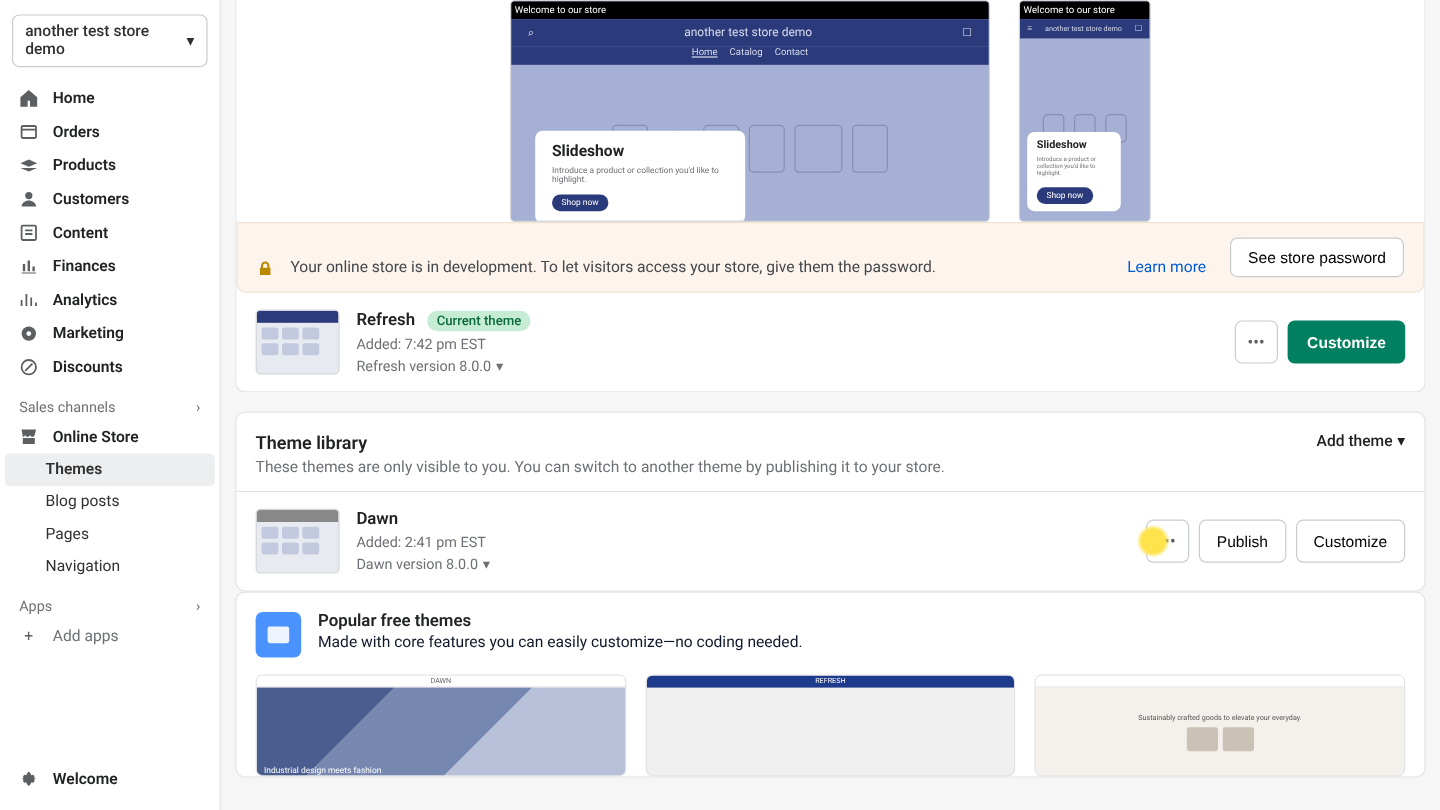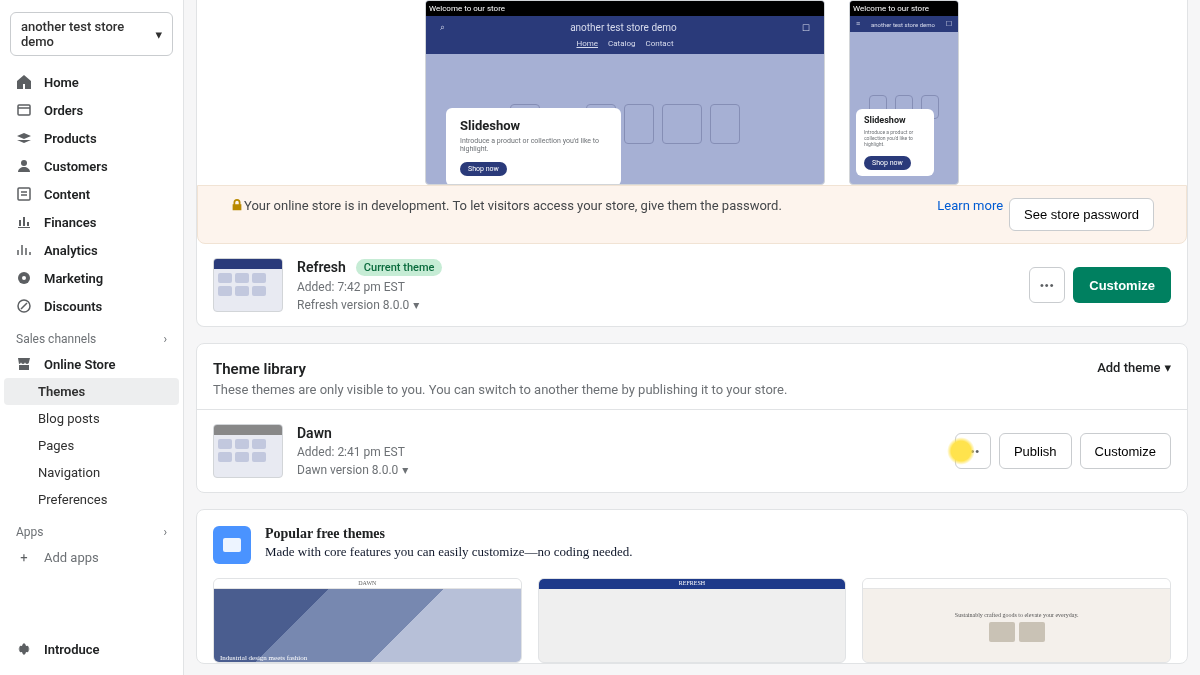--- a/index.html
+++ b/index.html
@@ -26,21 +26,21 @@
 .preview-doodle { position: absolute; inset: 0; opacity: 0.3; display:flex; align-items:center; justify-content:center; gap:8px; padding:10px;}
 .preview-doodle .d { width:30px; height:40px; border:1.5px solid #3a416f; border-radius:4px; }
 .preview-card { position: absolute; bottom: 8px; left: 20px; background: #fff; border-radius: 6px; padding: 10px 14px; width: 175px; }
 .preview-card h4 { font-size: 13px; font-weight: 700; margin-bottom: 4px; }
 .preview-card p { font-size: 7px; color: #6d7175; margin-bottom: 6px; }
 .preview-card .btn-sm { background: #2a3a7a; color: #fff; font-size: 7px; padding: 3px 8px; border-radius: 10px; display: inline-block; }
 .mobile-preview .preview-card { left: 6px; width: 78px; bottom: 6px; padding: 6px 8px; }
 .mobile-preview .preview-card h4 { font-size: 9px; }
 .mobile-preview .preview-card p { font-size: 5px; }
 .mobile-preview .preview-header { padding: 4px 6px; font-size: 7px; }
-.alert-bar { background: #fdf4ed; border: 1px solid #f1e3d4; border-radius: 0 0 8px 8px; padding: 12px 32px; display: flex; align-items: flex-start; margin-bottom: 0; }
+.alert-bar { background: #fdf4ed; border: 1px solid #f1e3d4; border-radius: 0 0 8px 8px; padding: 12px 16px; display: flex; align-items: flex-end; gap: 14px; margin-bottom: 0; }
 .alert-bar .lock { color: #b98900; }
 .alert-bar .msg { flex: 1; font-size: 13px; color: #44474a; }
 .alert-bar .learn { font-size: 13px; color: #005bd3; cursor: pointer; margin-right: 6px; }
 .btn-secondary { background: #fff; border: 1px solid #c9cccf; border-radius: 6px; padding: 8px 14px; font-size: 13px; font-weight: 500; cursor: pointer; }
 .theme-row { display: flex; align-items: center; padding: 14px 16px; gap: 14px; }
 .thumb { width: 70px; height: 54px; background: #e8eaf2; border: 1px solid #d2d5d8; border-radius: 4px; position: relative; overflow:hidden; }
 .thumb .t-bar{ height:10px; background:#2a3a7a; }
 .thumb .t-body{ display:flex; gap:3px; padding:4px; flex-wrap:wrap;}
 .thumb .t-body span{ width:14px; height:10px; background:#c2c8de; border-radius:2px;}
 .theme-info { flex: 1; }
@@ -50,21 +50,21 @@
 .meta { font-size: 12px; color: #6d7175; margin-top: 4px; }
 .version-line { font-size: 12px; color: #6d7175; margin-top: 4px; display: flex; align-items: center; gap: 4px; }
 .btn-group { display: flex; gap: 8px; }
 .btn-icon { width: 36px; height: 36px; border: 1px solid #c9cccf; border-radius: 6px; background: #fff; display: flex; align-items: center; justify-content: center; cursor: pointer; }
 .btn-primary { background: #008060; color: #fff; border: none; border-radius: 6px; padding: 9px 16px; font-size: 13px; font-weight: 600; cursor: pointer; }
 .library-card { background: #fff; border: 1px solid #e1e3e5; border-radius: 8px; margin-top: 16px; }
 .lib-header { display: flex; justify-content: space-between; align-items: flex-start; padding: 16px 16px 4px 16px; }
 .lib-title { font-size: 15px; font-weight: 600; }
 .lib-sub { font-size: 13px; color: #6d7175; padding: 0 16px 12px 16px; border-bottom: 1px solid #e1e3e5; }
 .add-theme { font-size: 13px; font-weight: 500; display: flex; align-items: center; gap: 4px; cursor: pointer; }
-.popular-card { background: #fff; border: 1px solid #e1e3e5; border-radius: 8px; margin-top: 16px; padding: 16px 16px 0 16px; font-family: Liberation Serif, serif; }
+.popular-card { background: #fff; border: 1px solid #e1e3e5; border-radius: 8px; padding: 16px 16px 0 16px; }
 .popular-head { display: flex; gap: 14px; align-items: flex-start; margin-bottom: 14px; }
 .popular-icon { width: 38px; height: 38px; background: #4a93ff; border-radius: 6px; display: flex; align-items: center; justify-content: center; }
 .popular-icon .sq { width: 18px; height: 14px; background: #fff; border-radius: 2px; opacity: .9; }
 .popular-title { font-size: 14px; font-weight: 600; }
 .popular-sub { font-size: 13px; color: #0f172a; margin-top: 2px; }
 .popular-grid { display: flex; gap: 16px; }
 .pop-item { flex: 1; height: 85px; border: 1px solid #e1e3e5; border-radius: 6px; overflow: hidden; background: #efefef; position: relative; }
 .pop-top { height: 10px; background: #fff; border-bottom: 1px solid #e4e4e4; }
 .pop1 .pop-body { height: 75px; background: linear-gradient(135deg,#4a5d8f 30%, #7788b0 30%, #7788b0 60%, #b7c0d8 60%); }
 .pop2 .pop-body { height: 75px; background: #1e3a8a; display:flex; align-items:flex-end; }
@@ -181,21 +181,20 @@
             </svg>
           </span>
         <span>Online Store</span>
       </li>
     </ul>
     <ul class="nav-sub">
       <li class="nav-sub-item active"><span>Themes</span></li>
       <li class="nav-sub-item"><span>Blog posts</span></li>
       <li class="nav-sub-item"><span>Pages</span></li>
       <li class="nav-sub-item"><span>Navigation</span></li>
-      <li class="nav-sub-item"><span>Preferences</span></li>
     </ul>
 
     <div class="nav-section">
       <span>Apps</span>
       <span>›</span>
     </div>
     <ul class="nav-list">
       <li class="nav-item" style="font-weight:400;color:#6d7175;">
         <span class="icon">+</span>
         <span>Add apps</span>
@@ -203,21 +202,21 @@
     </ul>
 
     <div class="sidebar-bottom">
       <ul class="nav-list">
         <li class="nav-item">
           <span class="icon">
               <svg width="16" height="16" viewBox="0 0 16 16" fill="currentColor">
                 <path d="M8 10a2 2 0 100-4 2 2 0 000 4zm6-2l-1.5-.5.3-1.6-1.2-1.2-1.6.3L9.5 3.5 8 2 6.5 3.5 6 5l-1.6-.3-1.2 1.2.3 1.6L2 8l1.5.5-.3 1.6 1.2 1.2 1.6-.3.5 1.5L8 14l1.5-1.5.5-1.5 1.6.3 1.2-1.2-.3-1.6L14 8z"></path>
               </svg>
             </span>
-          <span>Introduce</span>
+          <span>Welcome</span>
         </li>
       </ul>
     </div>
   </aside>
 
   <main class="main">
     <div style="background:#fff;border:1px solid #e1e3e5;border-top:none;border-radius:0 0 8px 8px;">
       <div class="preview-row">
 
         <div class="desktop-preview">

